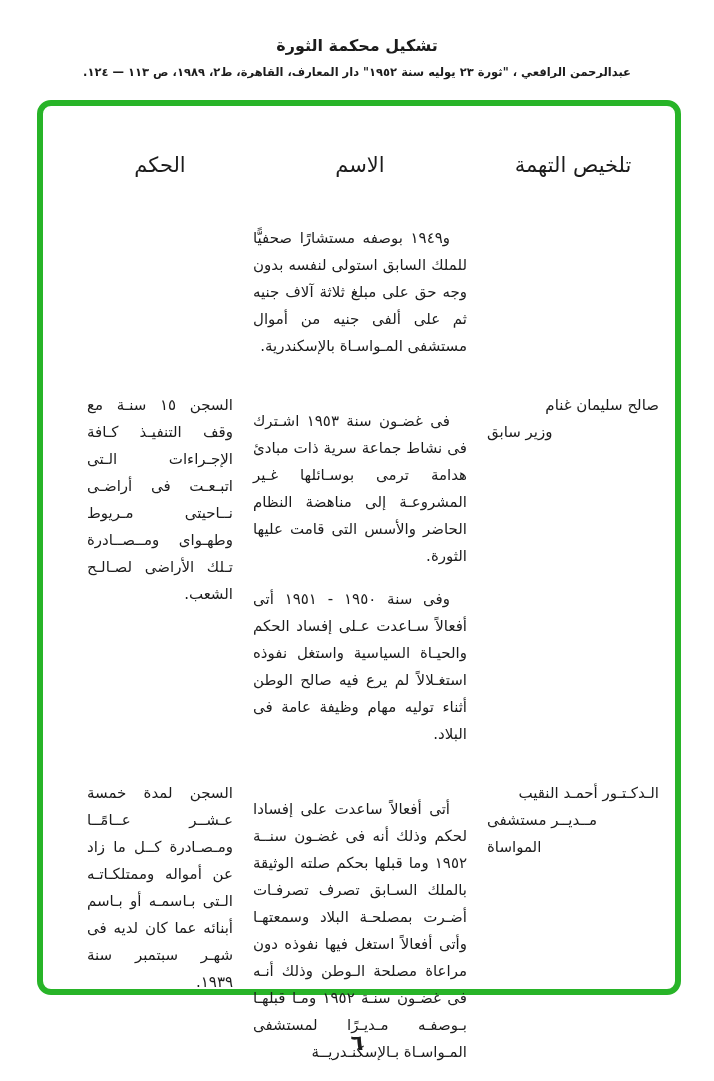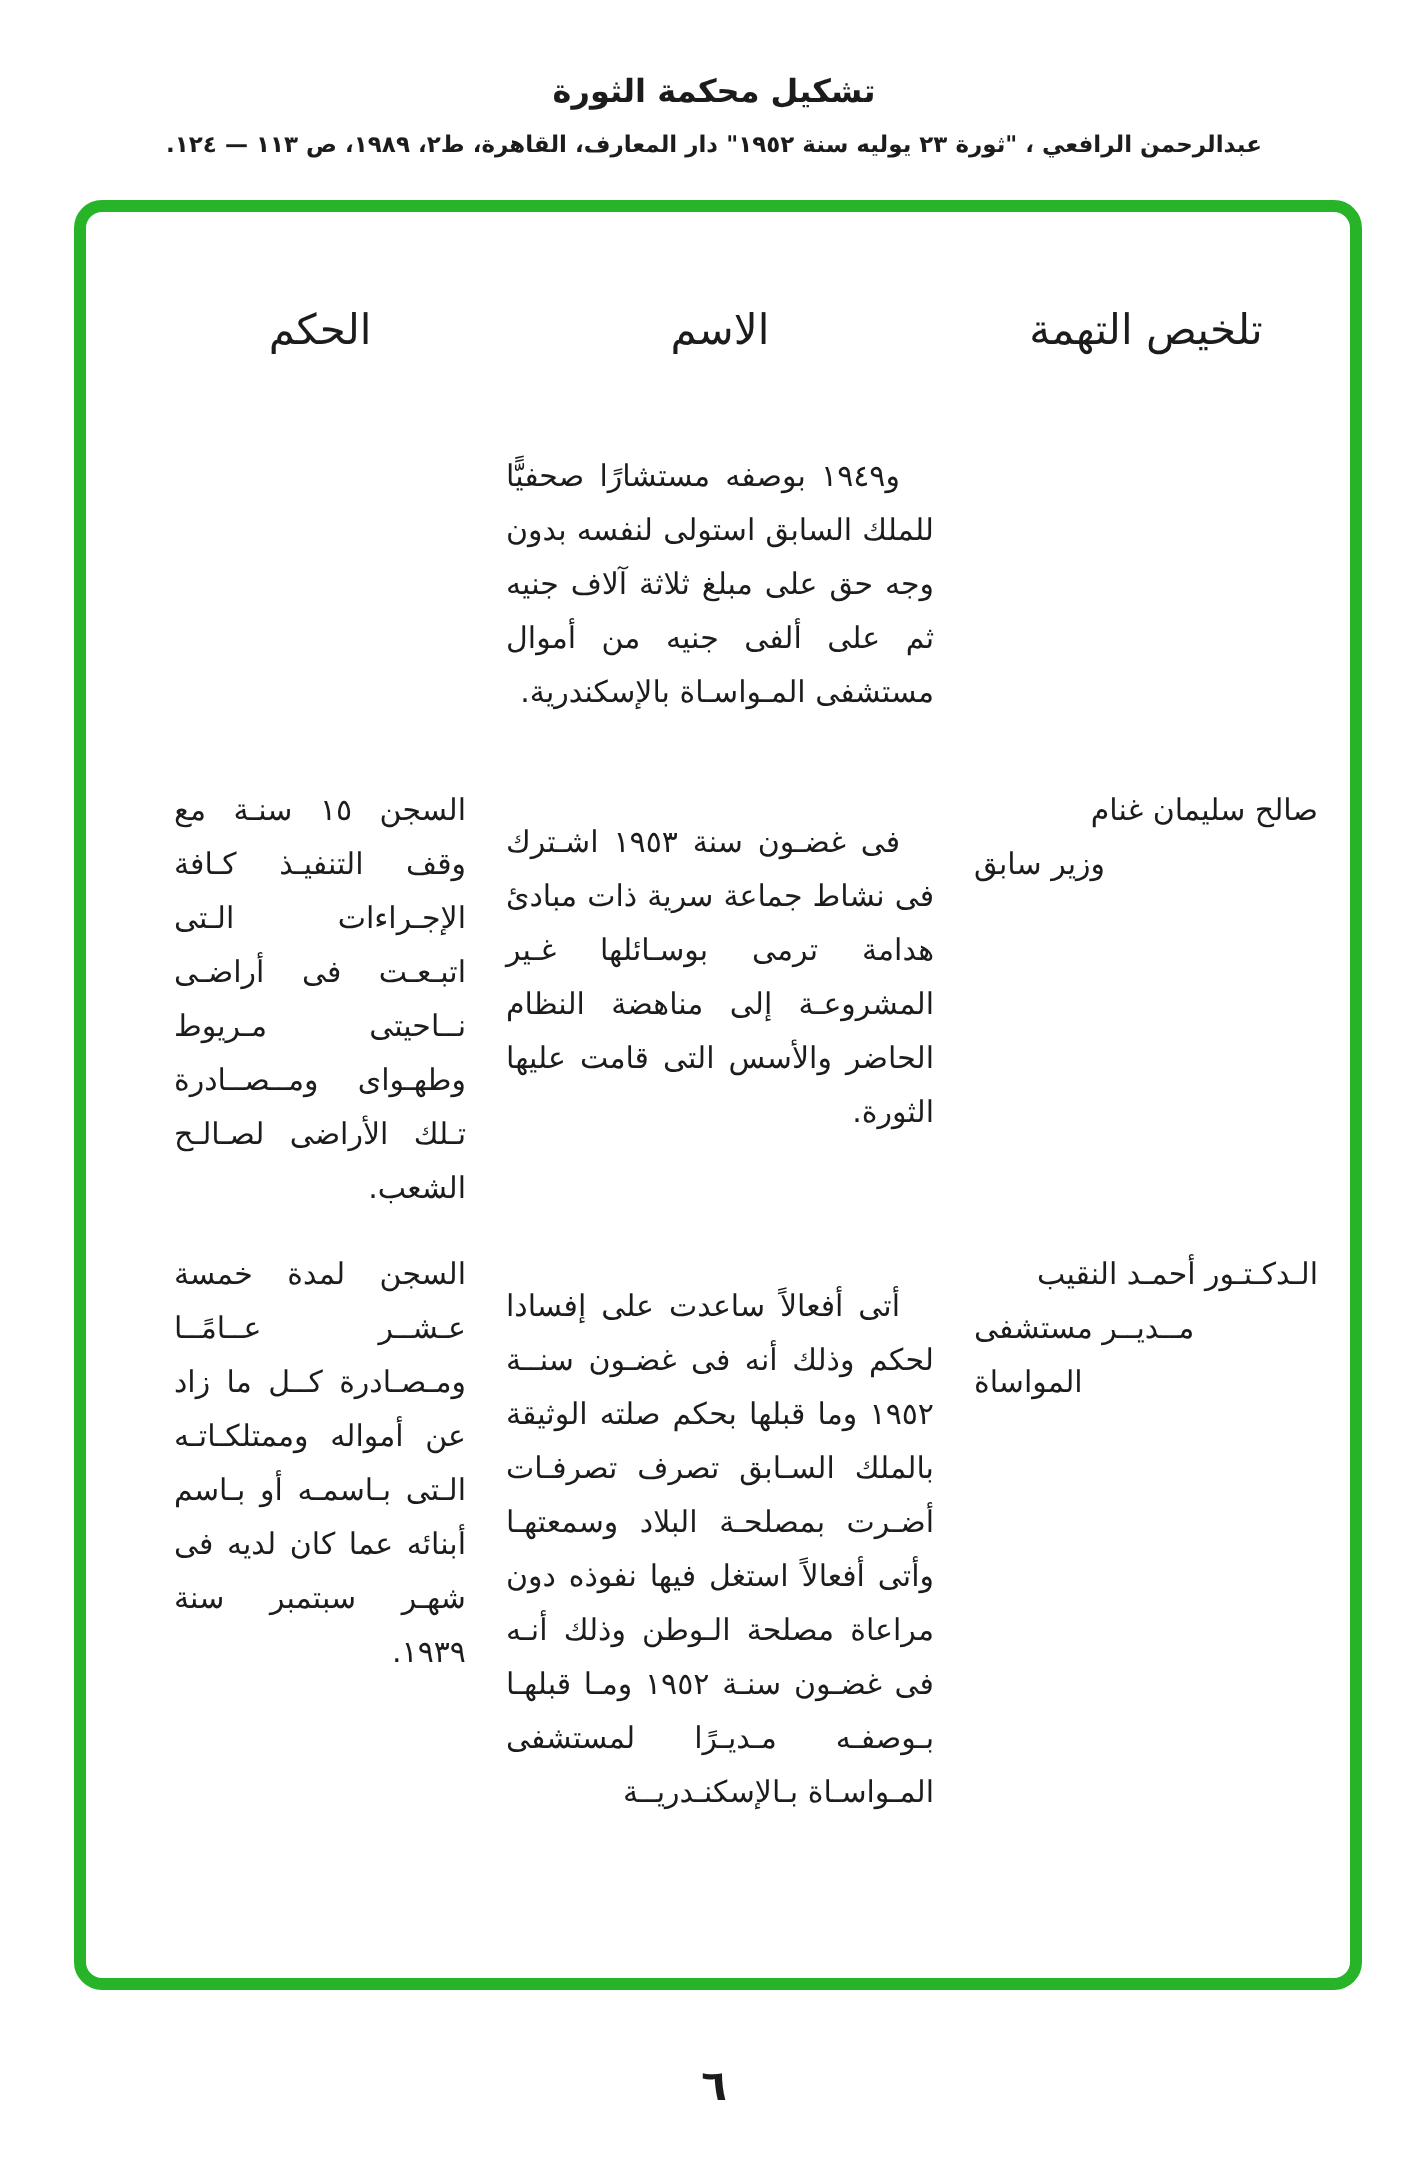--- a/index.html
+++ b/index.html
@@ -62,20 +62,21 @@
         <p class="para">و١٩٤٩ بوصفه مستشارًا صحفيًّا للملك السابق استولى لنفسه بدون وجه حق على مبلغ ثلاثة آلاف جنيه ثم على ألفى جنيه من أموال مستشفى المـواسـاة بالإسكندرية.</p>
       </div>
     <div class="cell verdict"></div>
 
     <div class="cell name">
       <div class="person">صالح سليمان غنام</div>
       <div class="role">وزير سابق</div>
     </div>
     <div class="cell charge">
         <p class="para">فى غضـون سنة ١٩٥٣ اشـترك فى نشاط جماعة سرية ذات مبادئ هدامة ترمى بوسـائلها غـير المشروعـة إلى مناهضة النظام الحاضر والأسس التى قامت عليها الثورة.</p>
+        <p class="para">وفى سنة ١٩٥٠ - ١٩٥١ أتى أفعالاً سـاعدت عـلى إفساد الحكم والحيـاة السياسية واستغل نفوذه استغـلالاً لم يرع فيه صالح الوطن أثناء توليه مهام وظيفة عامة فى البلاد.</p>
       </div>
     <div class="cell verdict">السجن ١٥ سنـة مع وقف التنفيـذ كـافة الإجـراءات الـتى اتبـعـت فى أراضـى نــاحيتى مـريوط وطهـواى ومــصــادرة تـلك الأراضى لصـالـح الشعب.</div>
 
     <div class="cell name">
       <div class="person">الـدكـتـور أحمـد النقيب</div>
       <div class="role">مــديــر مستشفى المواساة</div>
     </div>
     <div class="cell charge">
         <p class="para">أتى أفعالاً ساعدت على إفسادا لحكم وذلك أنه فى غضـون سنــة ١٩٥٢ وما قبلها بحكم صلته الوثيقة بالملك السـابق تصرف تصرفـات أضـرت بمصلحـة البلاد وسمعتهـا وأتى أفعالاً استغل فيها نفوذه دون مراعاة مصلحة الـوطن وذلك أنـه فى غضـون سنـة ١٩٥٢ ومـا قبلهـا بـوصفـه مـديـرًا لمستشفى المـواسـاة بـالإسكنـدريــة</p>
       </div>

